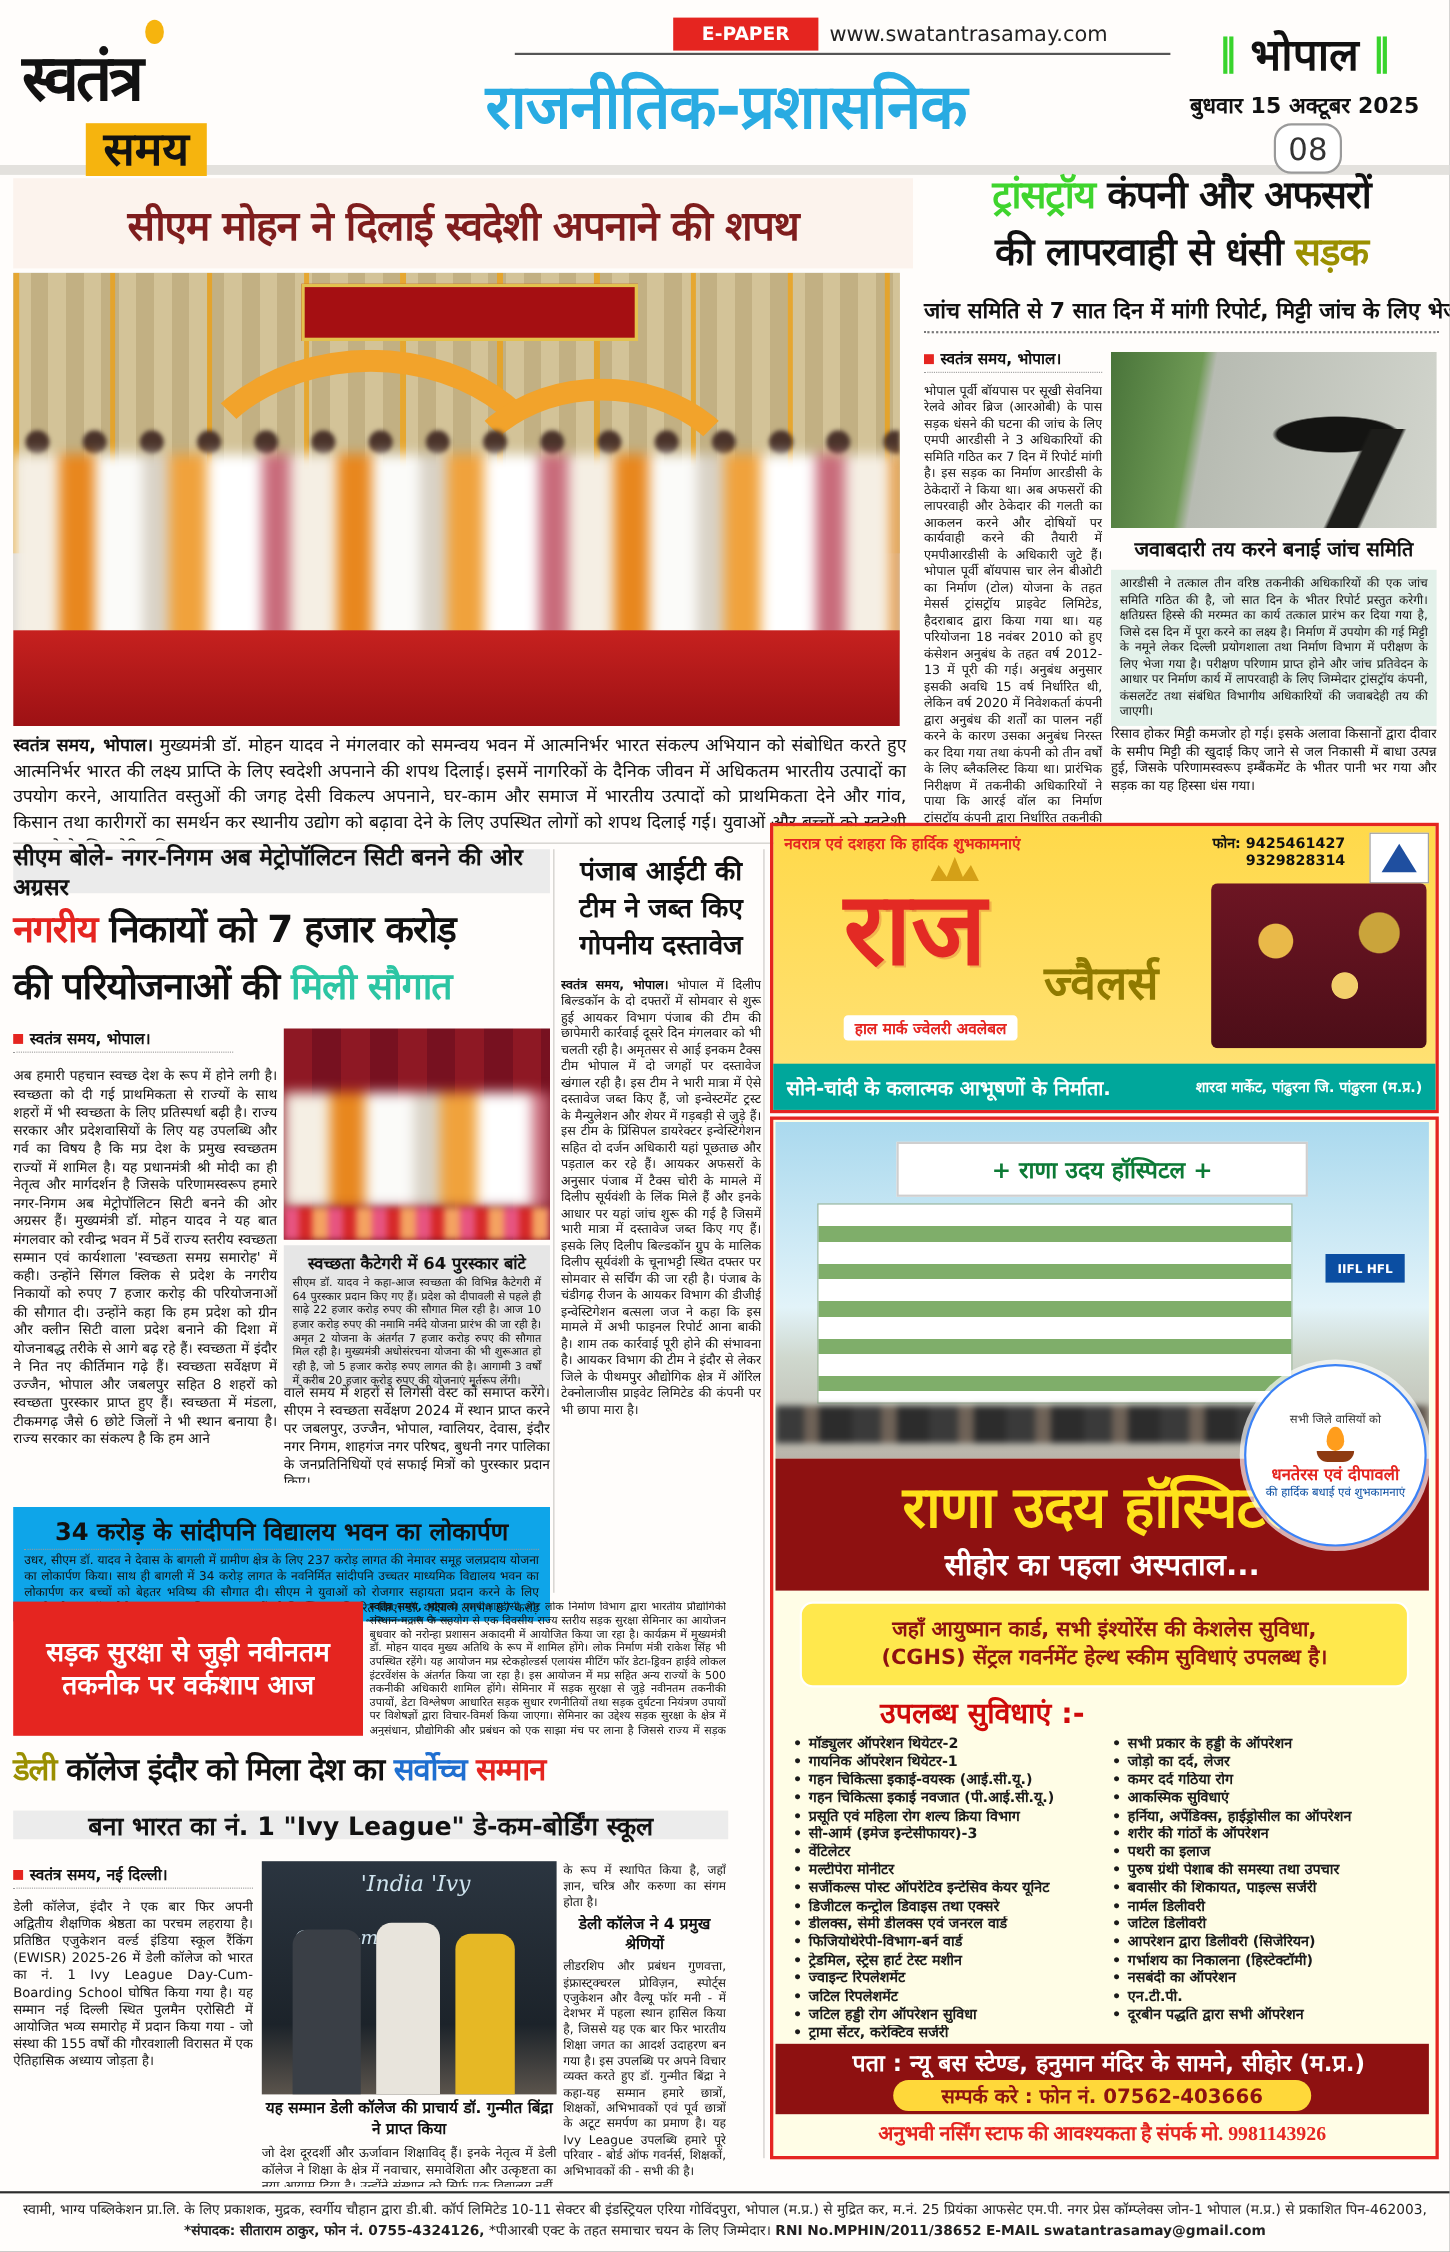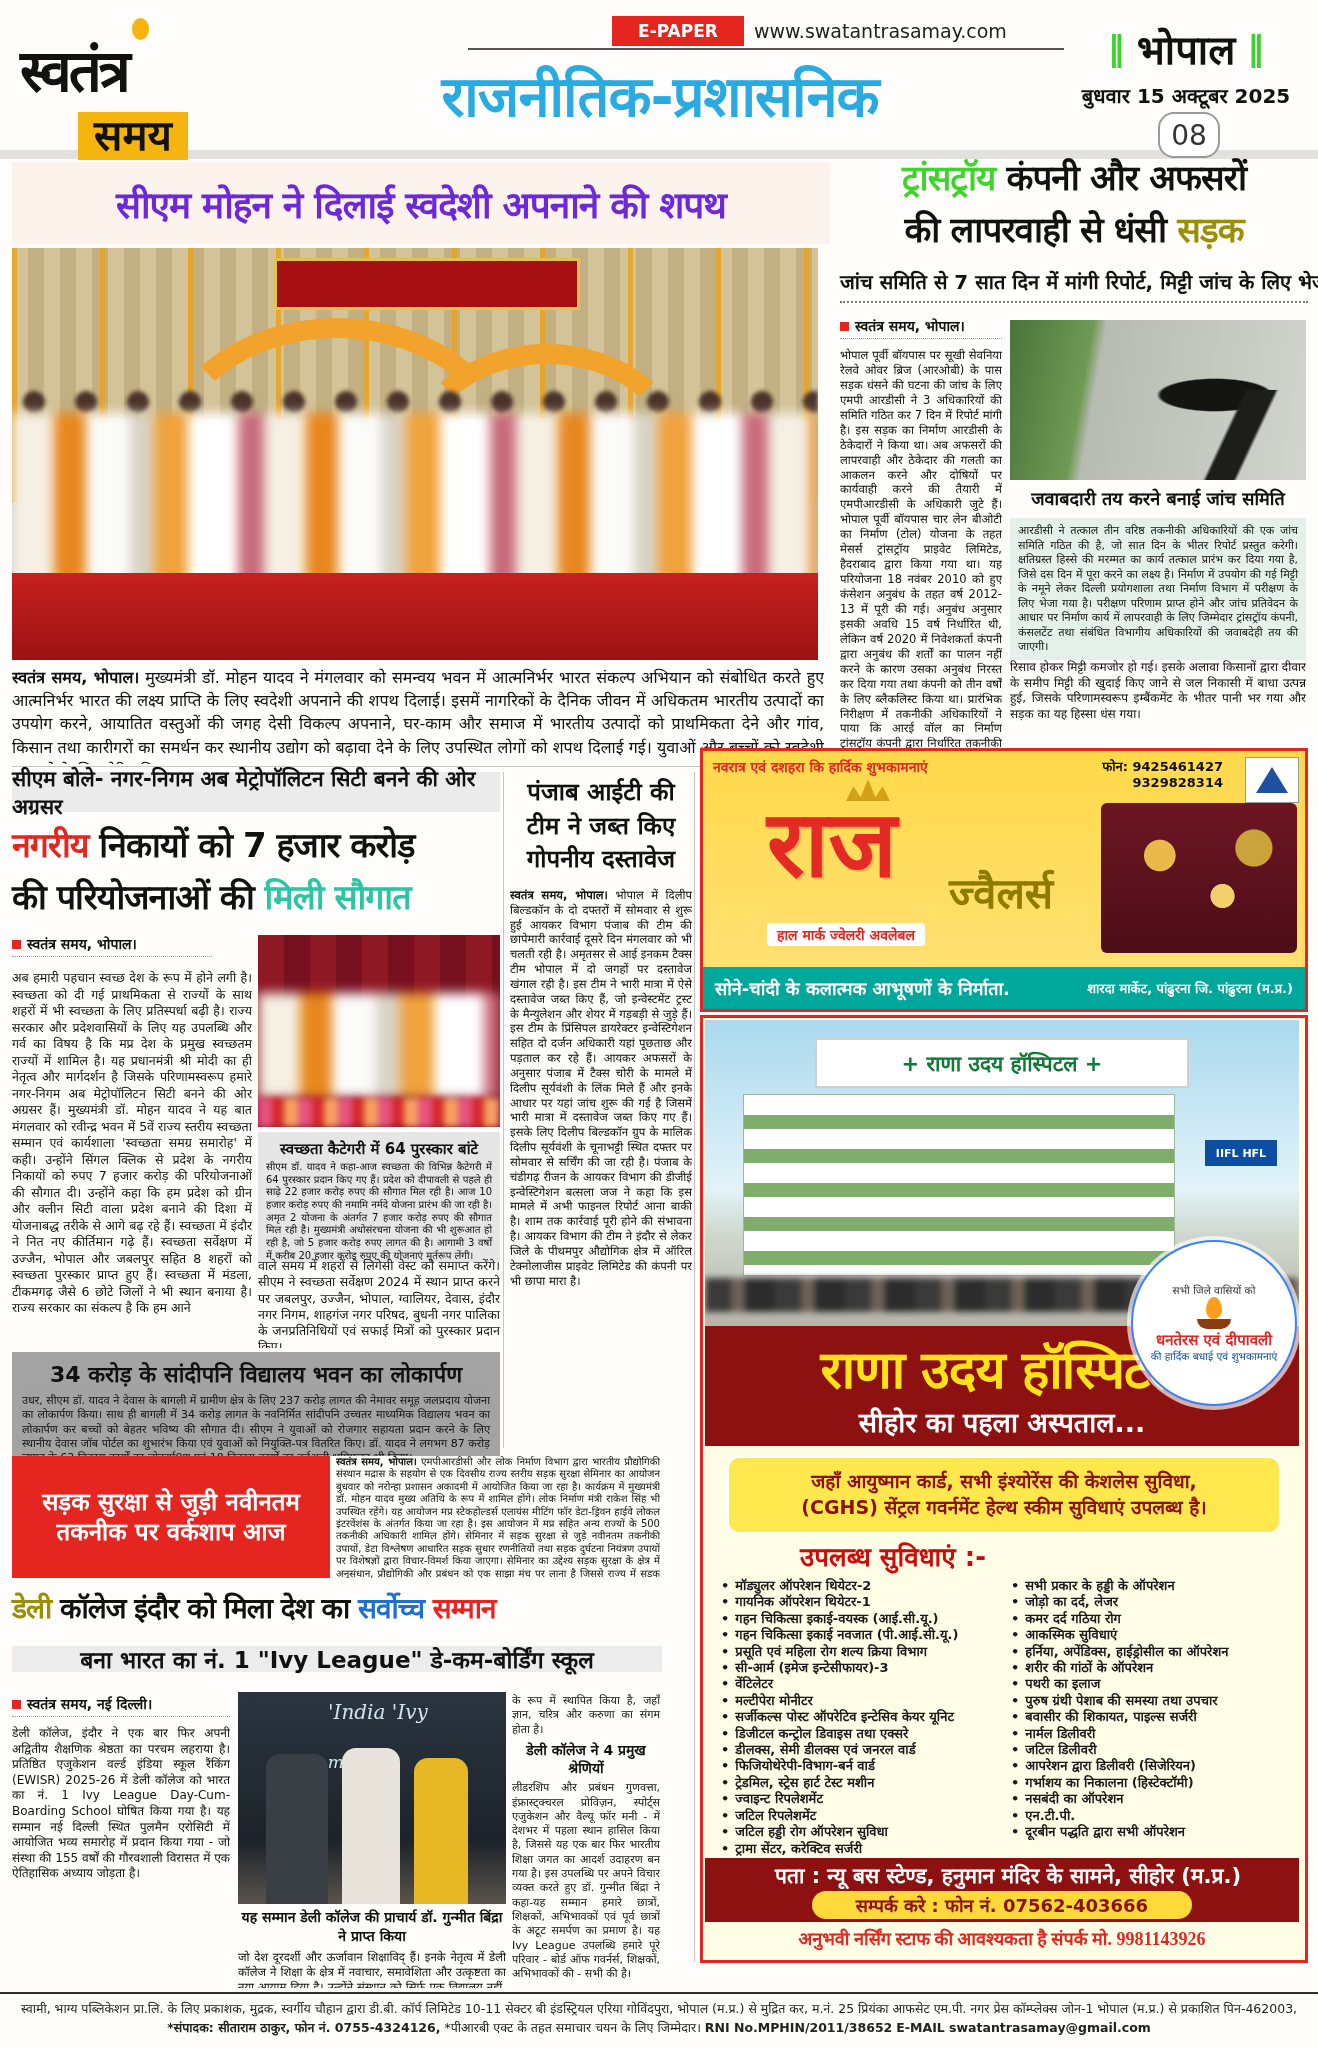--- a/index.html
+++ b/index.html
@@ -26,30 +26,30 @@
   .site{font-size:19px;color:#222;}
   .section{font-size:56px;font-weight:bold;color:#29abe2;letter-spacing:-1px;}
   .cityrow{display:flex;align-items:center;justify-content:center;gap:12px;}
   .citybar{color:#39d42d;font-size:34px;font-weight:bold;}
   .cityname{font-size:40px;font-weight:bold;}
   .datetxt{font-size:20px;font-weight:bold;}
   .pagenum{border:2px solid #9a9a9a;border-radius:16px;display:flex;align-items:center;justify-content:center;
            font-size:28px;color:#333;background:#fff;}
   
   .leadstrip{background:#fcf3ed;display:flex;align-items:center;justify-content:center;}
-  .h-lead{font-size:37px;font-weight:bold;color:#6d28d9;letter-spacing:-1px;}
+  .h-lead{font-size:37px;font-weight:bold;color:#7f1d1d;letter-spacing:-1px;}
   .hline{font-size:35px;font-weight:bold;letter-spacing:-1px;line-height:48px;}
   .subhead{font-size:20px;font-weight:bold;border-bottom:2px dotted #777;padding-bottom:6px;}
   .byline{font-weight:bold;font-size:14px;border-bottom:1px dotted #999;padding-bottom:3px;}
   .byline::before{content:"";display:inline-block;width:9px;height:9px;background:#e52520;margin-right:6px;}
   .body{line-height:1.3;}
   .kicker{background:#ebebeb;display:flex;align-items:center;justify-content:center;font-weight:bold;font-size:21px;}
   .h2line{font-size:34px;font-weight:bold;letter-spacing:-1px;line-height:50px;}
   .graybox{background:#e6e6e6;padding:6px 8px;}
-  .tealbox{background:#a3a3a3;padding:6px 10px;}
+  .tealbox{background:#0ea5e9;padding:6px 10px;margin-top:18px;}
   .boxtitle{font-weight:bold;}
   
   .photo{overflow:hidden;background:#ccc;}
   .curtain{background:
     repeating-linear-gradient(90deg, rgba(233,162,31,.85) 0 5px, rgba(0,0,0,0) 5px 88px),
     repeating-linear-gradient(90deg,#d3c398 0 16px,#c2b083 16px 32px);}
   .crowd{filter:blur(6px);background:repeating-linear-gradient(90deg,
     #f5efe4 0 42px,#e8871e 42px 74px,#fbfbf9 74px 118px,#d9d2c6 118px 142px,
     #f0a23c 142px 176px,#ffffff 176px 226px,#c86a7a 226px 252px);}
   .heads{filter:blur(2px);background:radial-gradient(circle 11px at 22px 14px,#4a332a 97%,rgba(0,0,0,0)) ;

